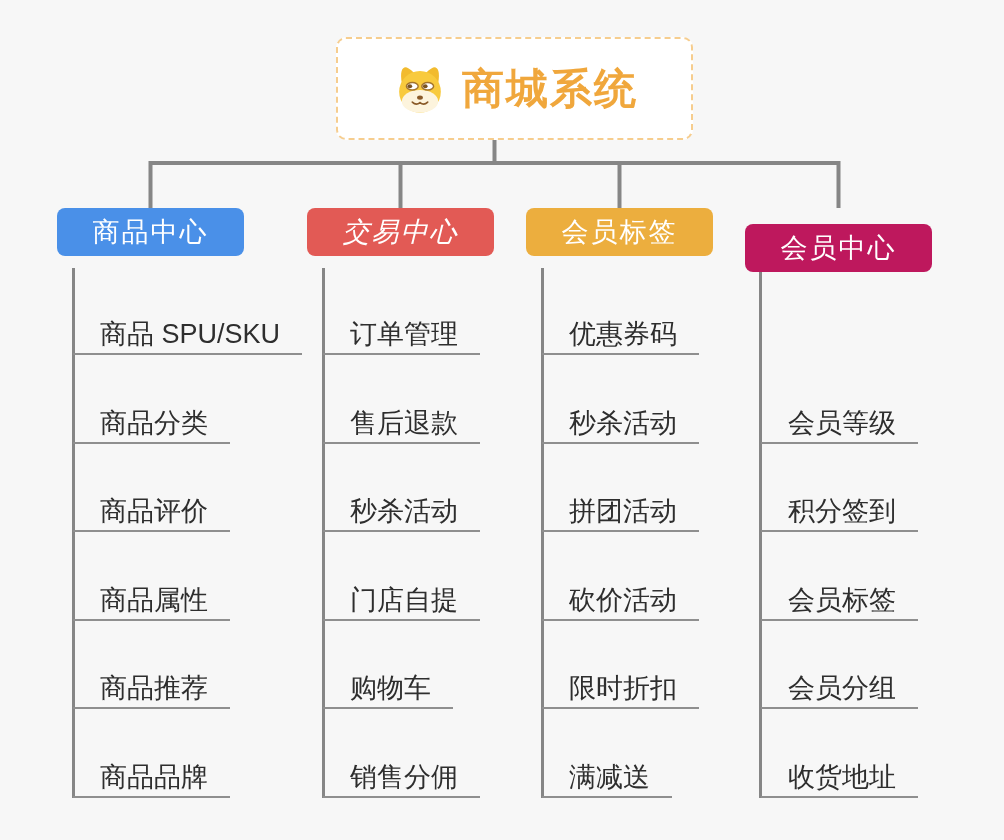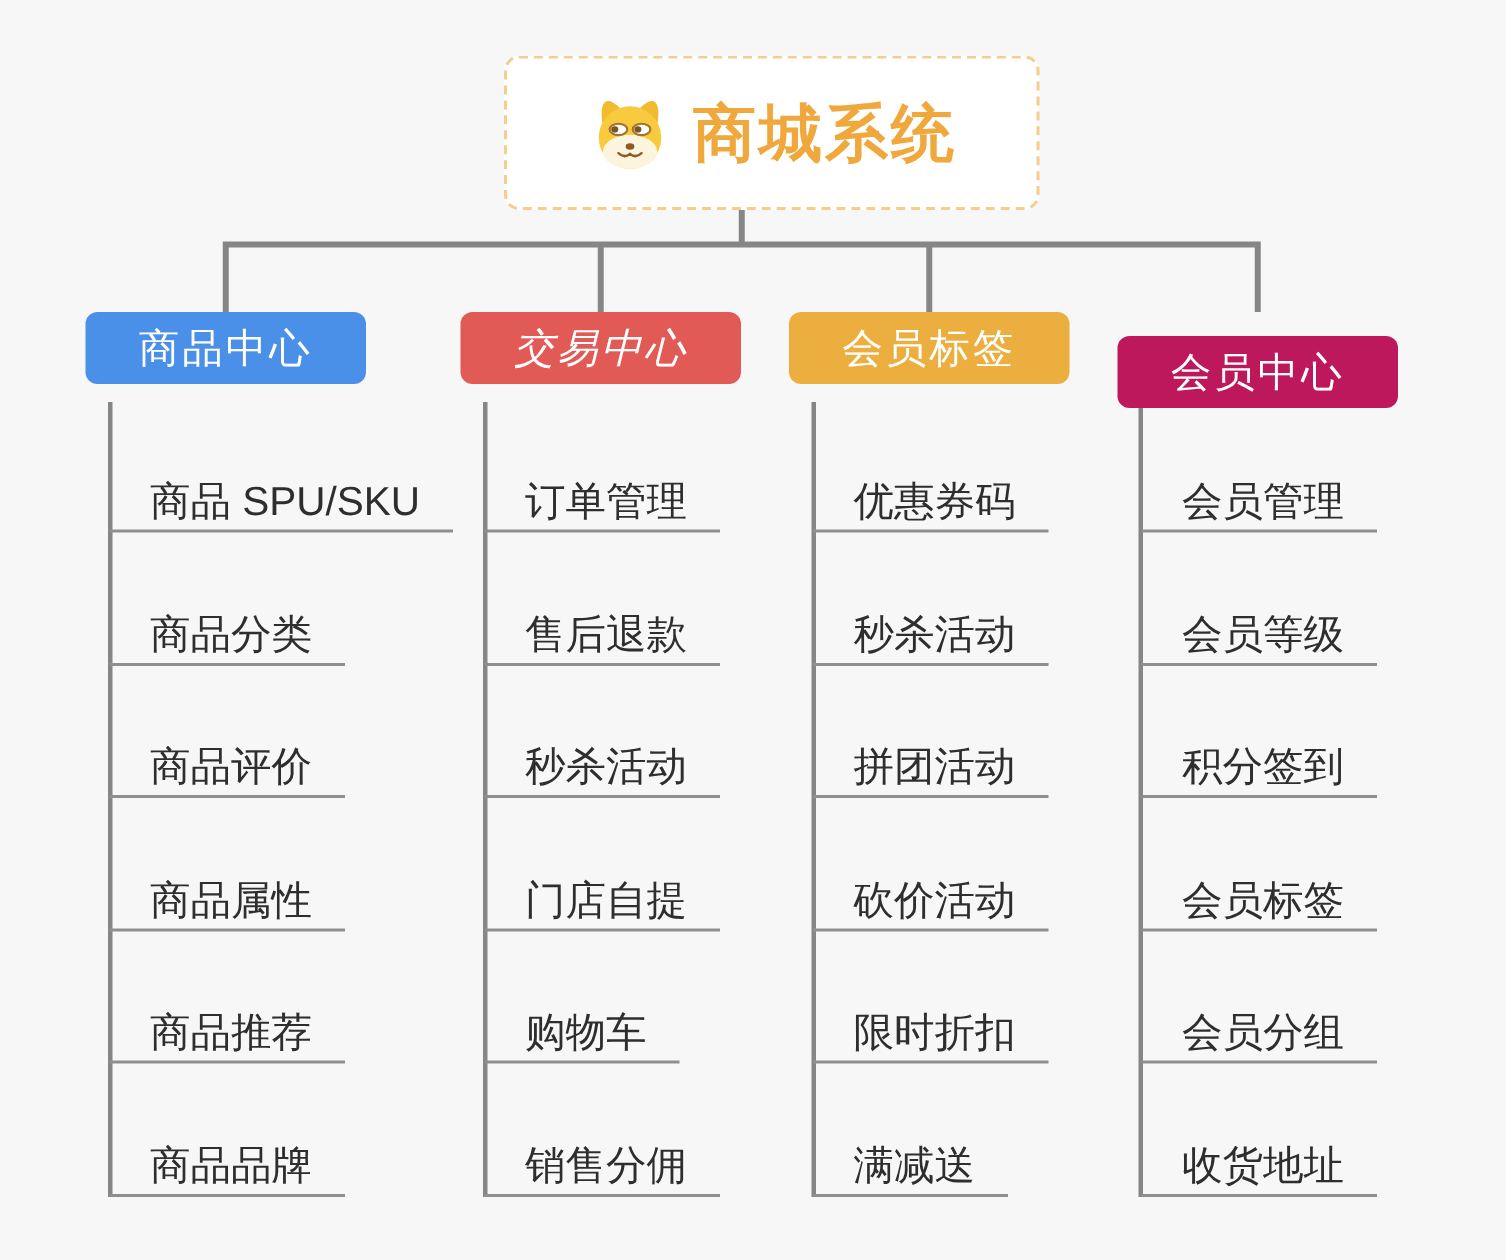--- a/index.html
+++ b/index.html
@@ -93,21 +93,20 @@
     <div class="subtopic i0">优惠券码</div>
     <div class="subtopic i2">拼团活动</div>
     <div class="subtopic i1">秒杀活动</div>
     <div class="subtopic i3">砍价活动</div>
     <div class="subtopic i5">满减送</div>
     <div class="subtopic i4">限时折扣</div>
   </div>
 
   <div class="branch b3">
     <div class="branch-header" style="background-color: #be185d; margin-top: 16px;">会员中心</div>
-    <div class="subtopic i0">会员管理</div>
     <div class="subtopic i2">积分签到</div>
     <div class="subtopic i1">会员等级</div>
     <div class="subtopic i3">会员标签</div>
     <div class="subtopic i4">会员分组</div>
     <div class="subtopic i5">收货地址</div>
   </div>
 
 </div>
 
 </body></html>

